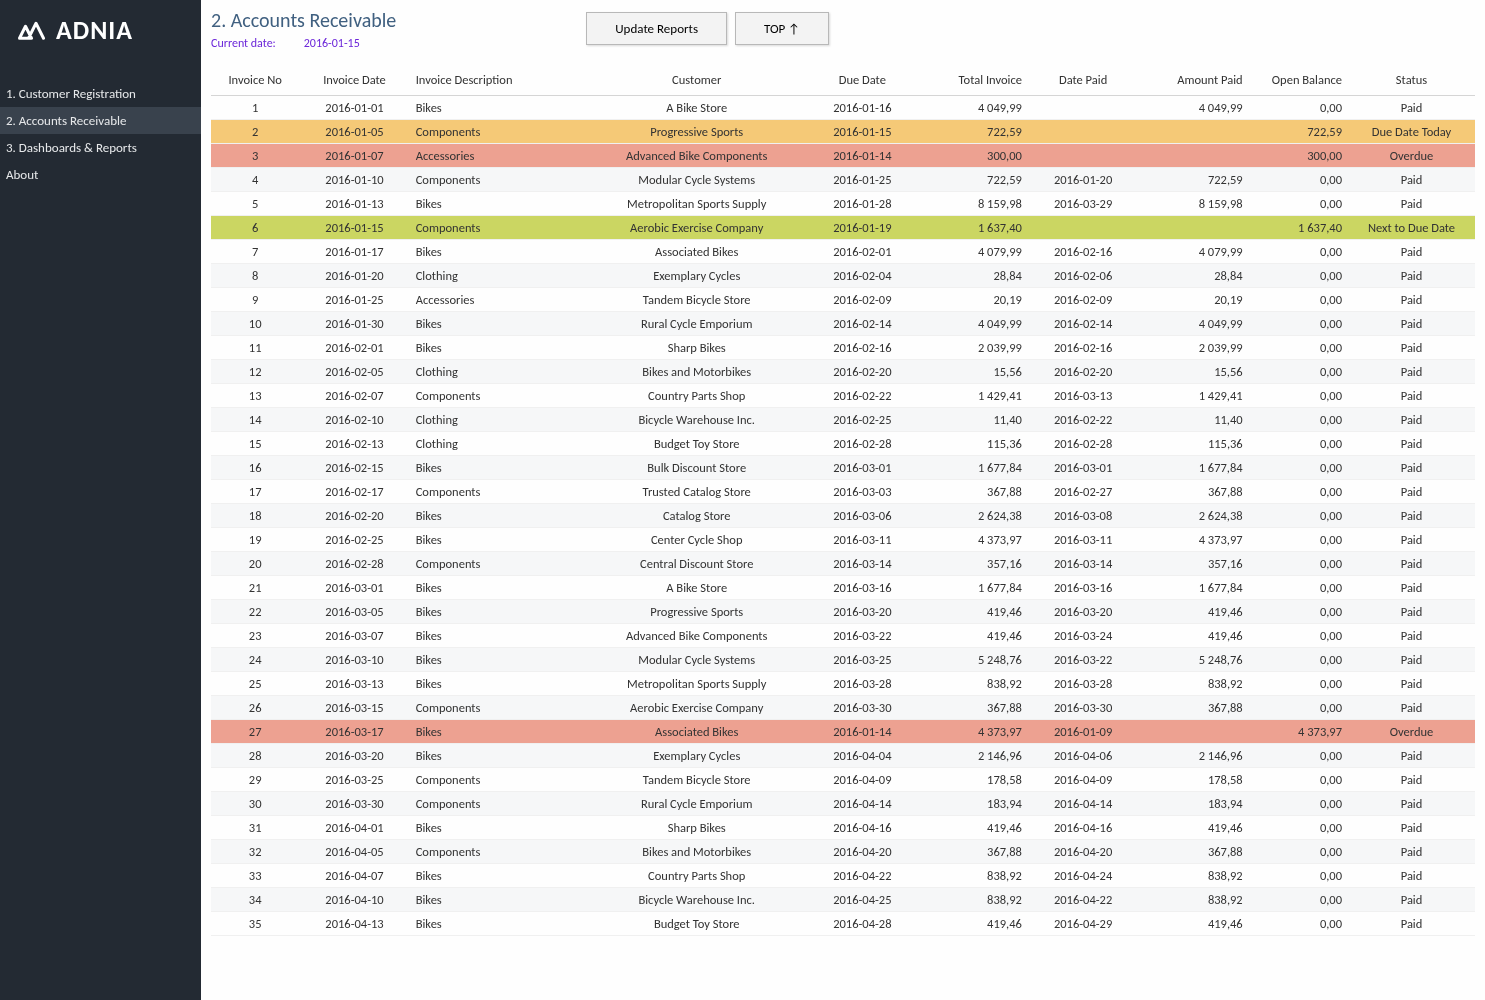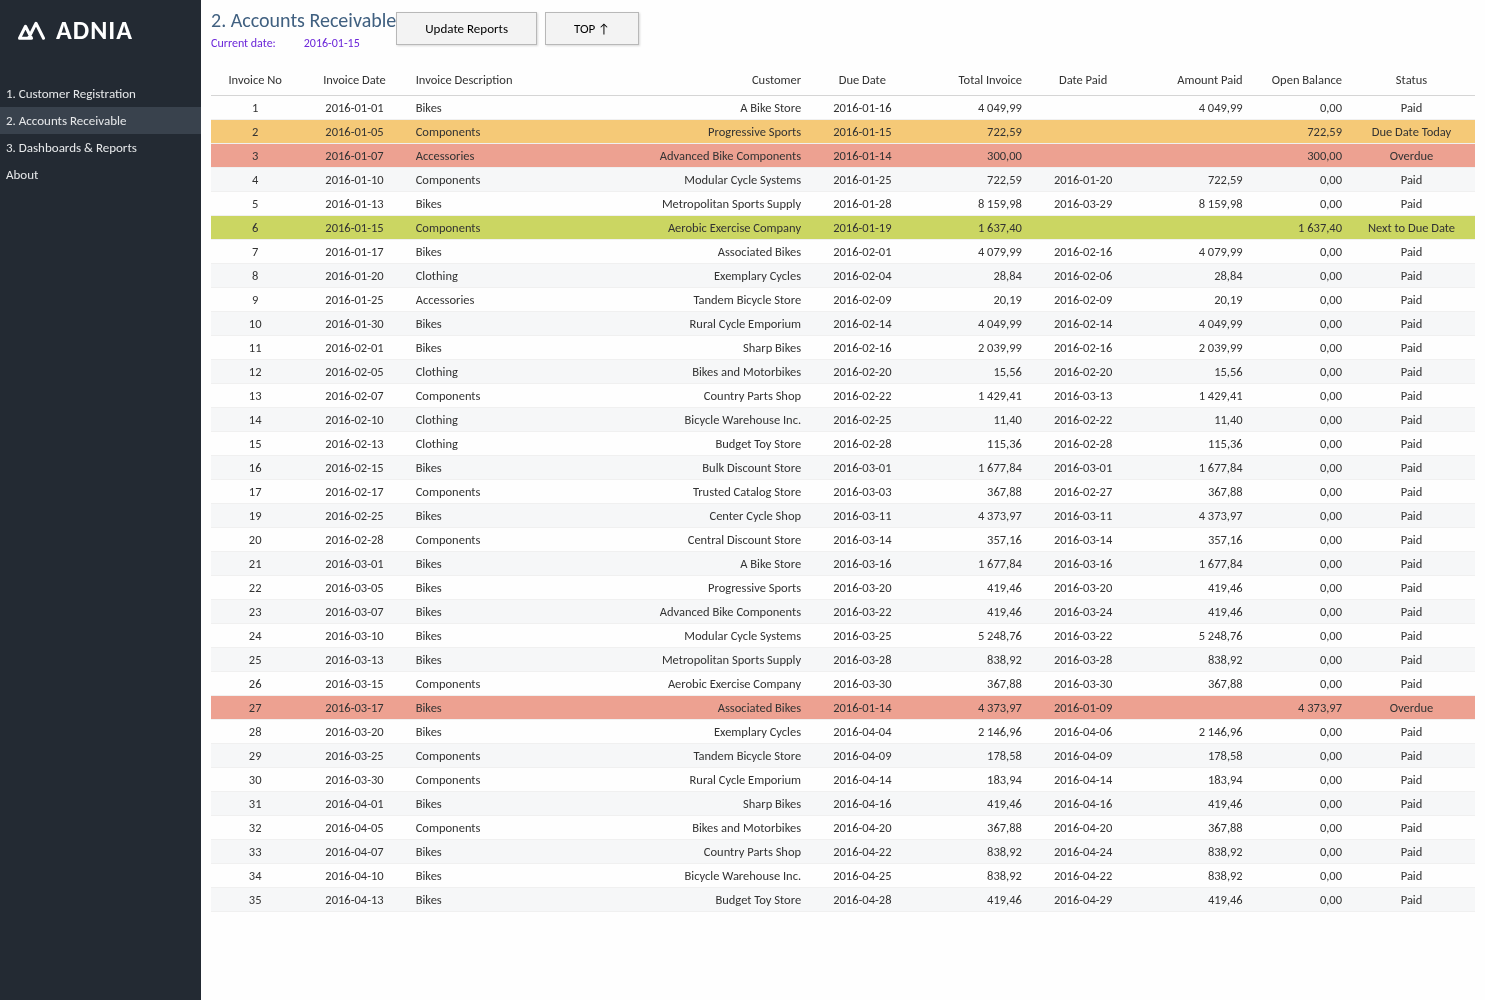--- a/index.html
+++ b/index.html
@@ -9,32 +9,32 @@
   .logo svg { width: 30px; height: 20px; }
   .nav { margin-top: 24px; }
   .nav-item { padding: 6px 6px; font-size: 13px; cursor: pointer; }
   .nav-item.active { background: #39424d; }
   .main { flex: 1; background: #fefefe; display: flex; flex-direction: column; overflow: hidden; }
   .header-row { display: flex; align-items: flex-start; padding: 8px 10px 0 10px; }
   .header-left { }
   .page-title { color: #406080; font-size: 20px; font-weight: 400; margin-bottom: 4px; }
   .date-row { font-size: 12px; color: #6d28d9; }
   .date-row .label { display: inline-block; width: 90px; }
-  .buttons { display: flex; gap: 8px; padding-top: 4px; }
+  .buttons { margin-left: 190px; display: flex; gap: 8px; padding-top: 4px; }
   .btn { background: #f3f3f3; border: 1px solid #b8b8b8; padding: 8px 28px; font-size: 13px; cursor: pointer; box-shadow: 1px 1px 2px rgba(0,0,0,0.15); font-family: inherit; }
   .table-wrapper { flex: 1; overflow: auto; margin-top: 18px; padding: 0 10px; }
   table { border-collapse: collapse; width: 100%; table-layout: fixed; }
   th { font-weight: 400; text-align: center; border-bottom: 1px solid #d5d5d5; padding: 4px 6px 8px 6px; font-size: 12.5px; white-space: nowrap; }
   td { padding: 4px 6px; font-size: 12.5px; white-space: nowrap; overflow: hidden; height: 22px; }
   tbody tr { border-bottom: 1px solid #f0f0f0; }
   tbody tr:nth-child(even) { background: #f6f7f8; }
   .c-no { width: 80px; text-align: center; }
   .c-date { width: 100px; text-align: center; }
   .c-desc { width: 160px; text-align: left; }
-  .c-cust { width: 200px; text-align: right; margin-top: 15px; }
+  .c-cust { width: 200px; text-align: center; margin-top: 15px; }
   .c-due { width: 100px; text-align: center; }
   .c-total { width: 100px; text-align: right; }
   .c-paiddate { width: 100px; text-align: center; }
   .c-amtpaid { width: 100px; text-align: right; }
   .c-open { width: 90px; text-align: right; }
   .c-status { width: 115px; text-align: center; }
   tbody tr.status-due-date-today { background: #f5c977 !important; }
   tbody tr.status-overdue { background: #eda191 !important; }
   tbody tr.status-next-to-due-date { background: #cbd662 !important; }
 </style>
@@ -286,20 +286,32 @@
             <td class="c-desc">Components</td>
             <td class="c-cust">Trusted Catalog Store</td>
             <td class="c-due">2016-03-03</td>
             <td class="c-total">367,88</td>
             <td class="c-paiddate">2016-02-27</td>
             <td class="c-amtpaid">367,88</td>
             <td class="c-open">0,00</td>
             <td class="c-status">Paid</td>
           </tr>
           <tr>
+            <td class="c-no">18</td>
+            <td class="c-date">2016-02-20</td>
+            <td class="c-desc">Bikes</td>
+            <td class="c-cust">Catalog Store</td>
+            <td class="c-due">2016-03-06</td>
+            <td class="c-total">2 624,38</td>
+            <td class="c-paiddate">2016-03-08</td>
+            <td class="c-amtpaid">2 624,38</td>
+            <td class="c-open">0,00</td>
+            <td class="c-status">Paid</td>
+          </tr>
+          <tr>
             <td class="c-no">19</td>
             <td class="c-date">2016-02-25</td>
             <td class="c-desc">Bikes</td>
             <td class="c-cust">Center Cycle Shop</td>
             <td class="c-due">2016-03-11</td>
             <td class="c-total">4 373,97</td>
             <td class="c-paiddate">2016-03-11</td>
             <td class="c-amtpaid">4 373,97</td>
             <td class="c-open">0,00</td>
             <td class="c-status">Paid</td>

